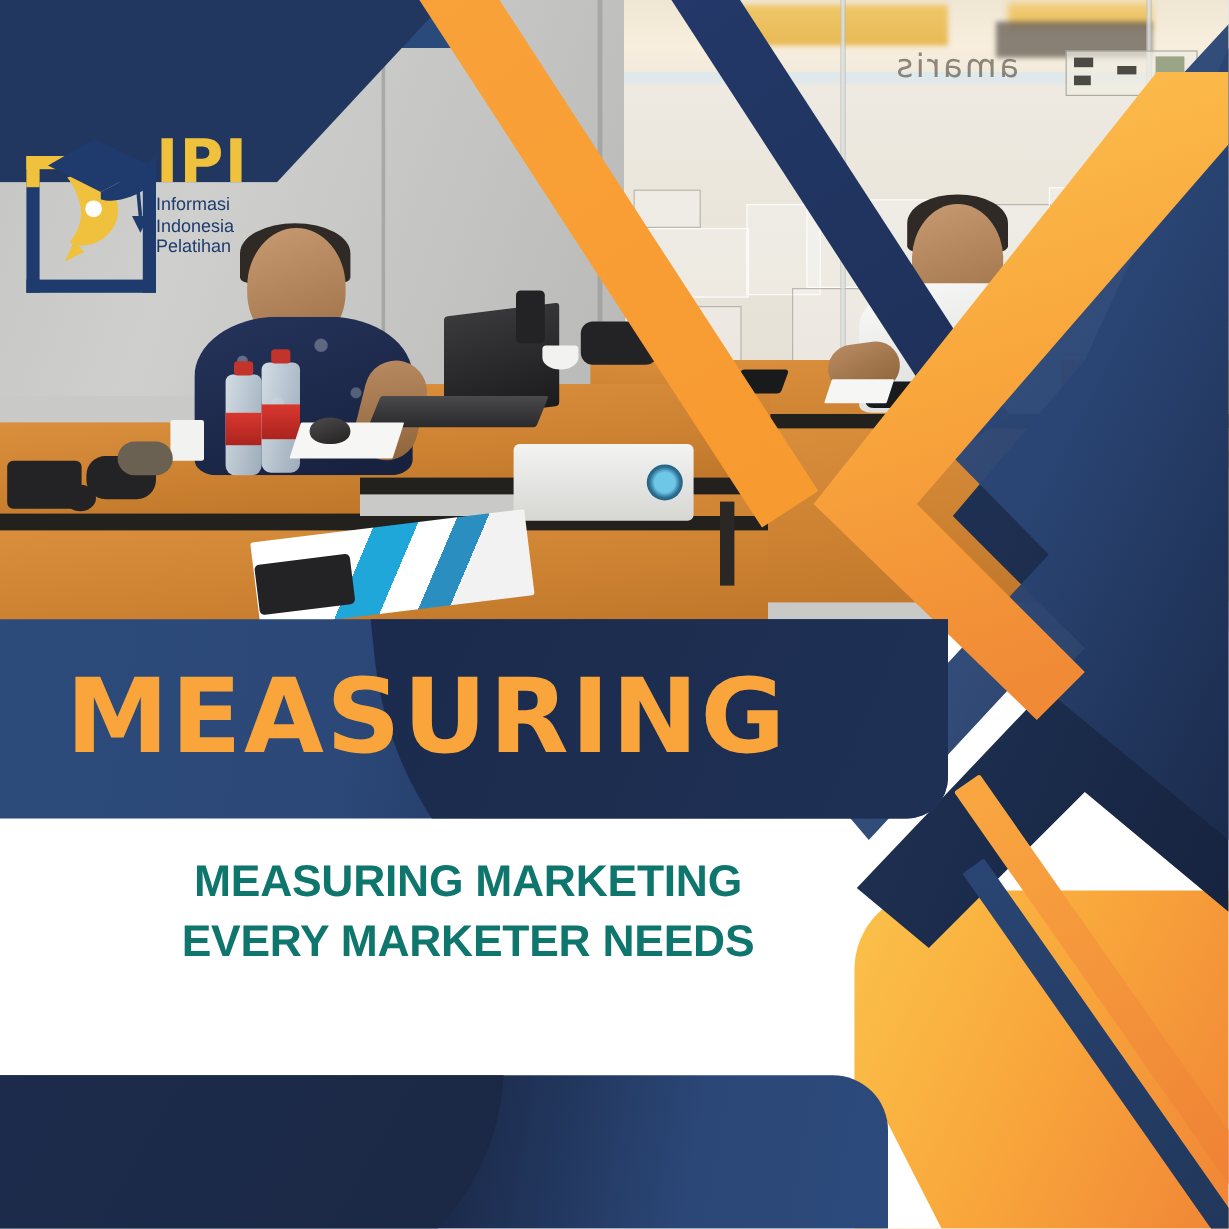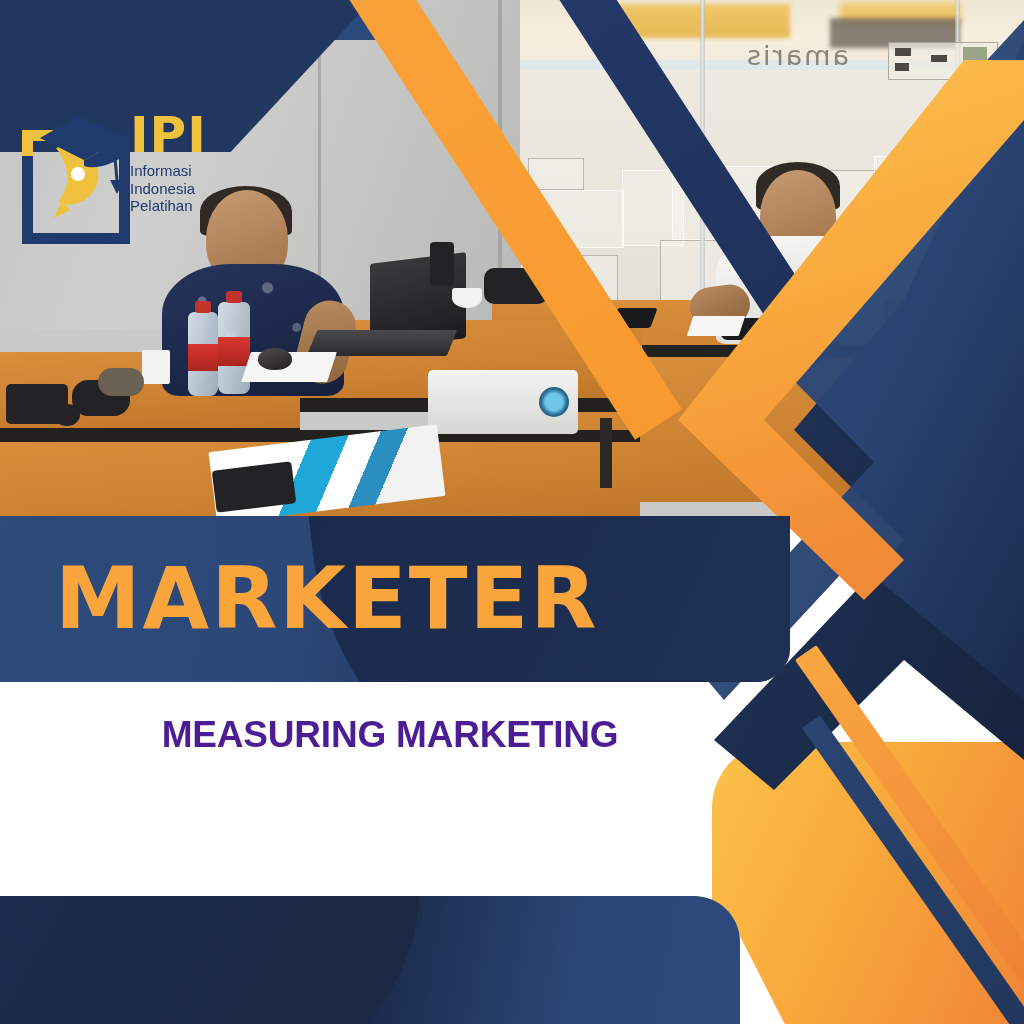--- a/index.html
+++ b/index.html
@@ -228,21 +228,21 @@
   
   .headline{
     position:absolute;left:0;top:710px;width:780px;
     text-align:center;z-index:11;
   }
   .headline div{
     font-family:"Liberation Sans","DejaVu Sans",sans-serif;
     font-weight:bold;
     font-size:37px;
     line-height:50px;
-    color:#4c1d95;
+    color:#0f766e;
     letter-spacing:-.2px;
   }
 
   
   .footer-band{
     position:absolute;left:-20px;top:896px;width:760px;height:128px;
     background:linear-gradient(100deg,#1f3257 0%,#1b2a4a 52%,#2b4777 78%,#2c4a7c 100%);
     border-radius:0 46px 0 0;
     z-index:11;
     overflow:hidden;
@@ -440,23 +440,24 @@
         <div>Informasi</div>
         <div>Indonesia</div>
         <div>Pelatihan</div>
       </div>
     </div>
   </div>
 
   <div class="banner">
     <div class="banner-swoosh"></div>
   </div>
-  <div class="banner-title" style="position:absolute;left:55px;top:550px;z-index:12;">MARKETER</div>
+  <div class="banner-title" style="position:absolute;left:55px;top:550px;z-index:12;">MEASURING</div>
 
   <div class="headline">
     <div>MEASURING MARKETING</div>
+    <div>EVERY MARKETER NEEDS</div>
   </div>
 
   <div class="footer-band">
     <div class="footer-swoosh"></div>
   </div>
 
 </div>
 
 </body></html>

